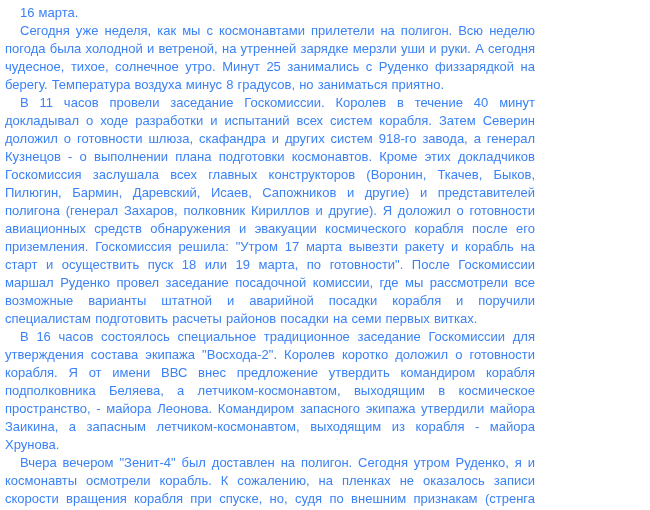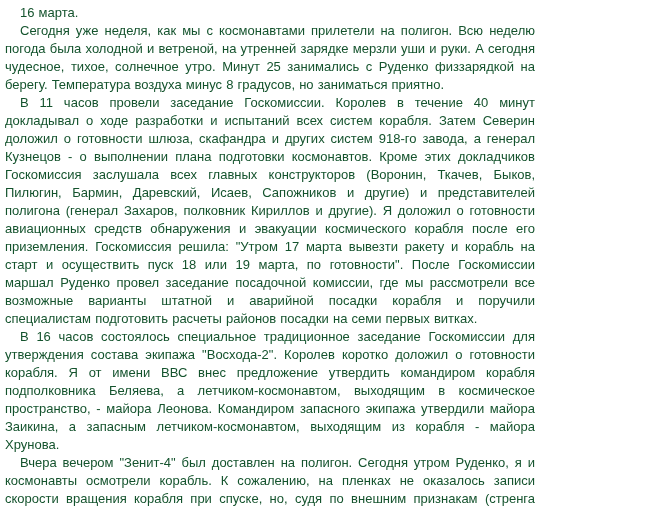--- a/index.html
+++ b/index.html
@@ -13,21 +13,21 @@
     overflow: hidden;
   }
   .diary-page {
     box-sizing: border-box;
     width: 540px;
     height: 510px;
     padding: 4px 5px 0 5px;
     font-family: "Liberation Sans", "DejaVu Sans", sans-serif;
     font-size: 13px;
     line-height: 18px;
-    color: #14532d;
+    color: #3b82f6;
     text-align: justify;
   }
   .diary-page p {
     margin: 0;
     padding: 0;
     text-indent: 15px;
     word-spacing: 0.5px;
   }
 </style>
 </head>

